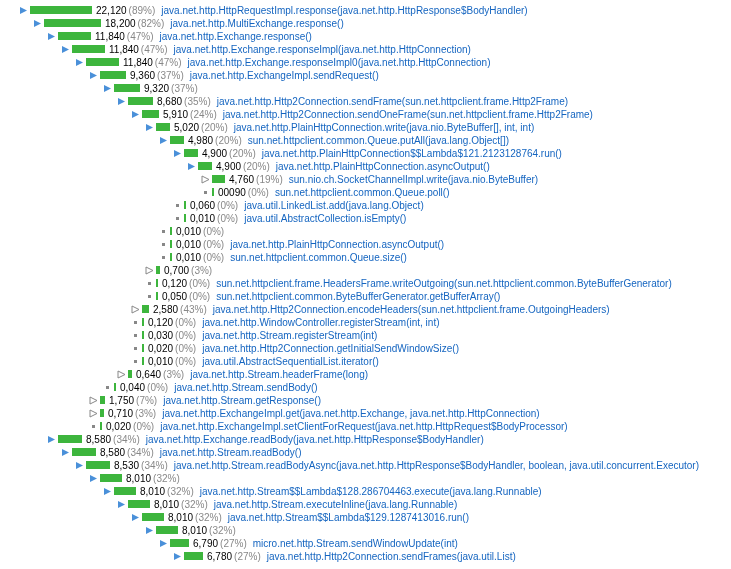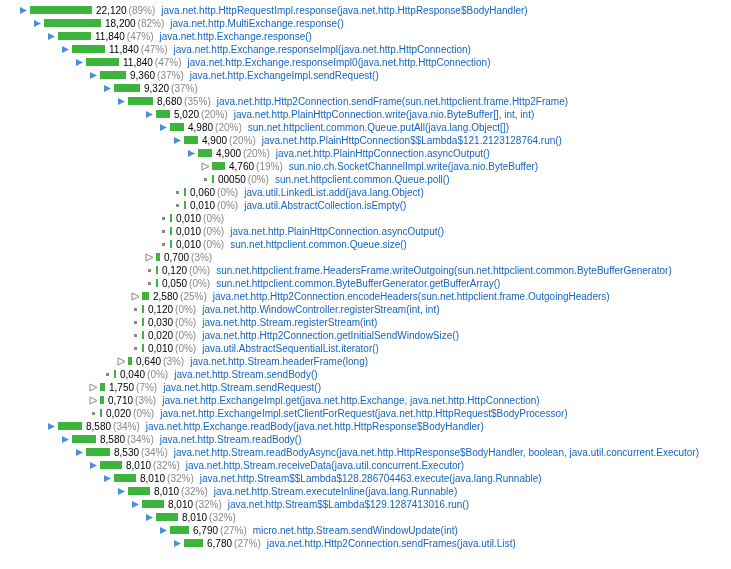--- a/index.html
+++ b/index.html
@@ -167,20 +167,34 @@
         </svg>
       </span>
       <span class="bar-wrap" style="width: 25px;">
         <span class="bar" style="width: 25px;"></span>
       </span>
       <span class="time">8,680</span>
       <span class="pct">(<span>35%</span>)</span>
       <span class="method">java.net.http.Http2Connection.sendFrame(sun.net.httpclient.frame.Http2Frame)</span>
     </div>
     <div class="row">
+      <span class="indent" style="width: 126px;"></span>
+      <span class="toggle">
+        <svg width="9" height="9">
+          <polygon points="1,1 8,4.5 1,8" fill="#4a90d9"></polygon>
+        </svg>
+      </span>
+      <span class="bar-wrap" style="width: 17px;">
+        <span class="bar" style="width: 17px;"></span>
+      </span>
+      <span class="time">5,910</span>
+      <span class="pct">(<span>24%</span>)</span>
+      <span class="method">java.net.http.Http2Connection.sendOneFrame(sun.net.httpclient.frame.Http2Frame)</span>
+    </div>
+    <div class="row">
       <span class="indent" style="width: 140px;"></span>
       <span class="toggle">
         <svg width="9" height="9">
           <polygon points="1,1 8,4.5 1,8" fill="#4a90d9"></polygon>
         </svg>
       </span>
       <span class="bar-wrap" style="width: 14px;">
         <span class="bar" style="width: 14px;"></span>
       </span>
       <span class="time">5,020</span>
@@ -246,21 +260,21 @@
     <div class="row">
       <span class="indent" style="width: 196px;"></span>
       <span class="toggle">
         <svg width="9" height="9">
           <rect x="3" y="3" width="3" height="3" fill="#888"></rect>
         </svg>
       </span>
       <span class="bar-wrap" style="width: 2px;">
         <span class="bar" style="width: 2px;"></span>
       </span>
-      <span class="time">00050</span>
+      <span class="time">00090</span>
       <span class="pct">(<span>0%</span>)</span>
       <span class="method">sun.net.httpclient.common.Queue.poll()</span>
     </div>
     <div class="row">
       <span class="indent" style="width: 168px;"></span>
       <span class="toggle">
         <svg width="9" height="9">
           <rect x="3" y="3" width="3" height="3" fill="#888"></rect>
         </svg>
       </span>
@@ -371,21 +385,21 @@
       <span class="indent" style="width: 126px;"></span>
       <span class="toggle">
         <svg width="9" height="9">
           <polygon points="1,1 8,4.5 1,8" fill="none" stroke="#888" stroke-width="1"></polygon>
         </svg>
       </span>
       <span class="bar-wrap" style="width: 7px;">
         <span class="bar" style="width: 7px;"></span>
       </span>
       <span class="time">2,580</span>
-      <span class="pct">(<span>25%</span>)</span>
+      <span class="pct">(<span>43%</span>)</span>
       <span class="method">java.net.http.Http2Connection.encodeHeaders(sun.net.httpclient.frame.OutgoingHeaders)</span>
     </div>
     <div class="row">
       <span class="indent" style="width: 126px;"></span>
       <span class="toggle">
         <svg width="9" height="9">
           <rect x="3" y="3" width="3" height="3" fill="#888"></rect>
         </svg>
       </span>
       <span class="bar-wrap" style="width: 2px;">
@@ -470,21 +484,21 @@
       <span class="toggle">
         <svg width="9" height="9">
           <polygon points="1,1 8,4.5 1,8" fill="none" stroke="#888" stroke-width="1"></polygon>
         </svg>
       </span>
       <span class="bar-wrap" style="width: 5px;">
         <span class="bar" style="width: 5px;"></span>
       </span>
       <span class="time">1,750</span>
       <span class="pct">(<span>7%</span>)</span>
-      <span class="method">java.net.http.Stream.sendRequest()</span>
+      <span class="method">java.net.http.Stream.getResponse()</span>
     </div>
     <div class="row">
       <span class="indent" style="width: 84px;"></span>
       <span class="toggle">
         <svg width="9" height="9">
           <polygon points="1,1 8,4.5 1,8" fill="none" stroke="#888" stroke-width="1"></polygon>
         </svg>
       </span>
       <span class="bar-wrap" style="width: 4px;">
         <span class="bar" style="width: 4px;"></span>
@@ -554,21 +568,20 @@
       <span class="toggle">
         <svg width="9" height="9">
           <polygon points="1,1 8,4.5 1,8" fill="#4a90d9"></polygon>
         </svg>
       </span>
       <span class="bar-wrap" style="width: 22px;">
         <span class="bar" style="width: 22px;"></span>
       </span>
       <span class="time">8,010</span>
       <span class="pct">(<span>32%</span>)</span>
-      <span class="method">java.net.http.Stream.receiveData(java.util.concurrent.Executor)</span>
     </div>
     <div class="row">
       <span class="indent" style="width: 98px;"></span>
       <span class="toggle">
         <svg width="9" height="9">
           <polygon points="1,1 8,4.5 1,8" fill="#4a90d9"></polygon>
         </svg>
       </span>
       <span class="bar-wrap" style="width: 22px;">
         <span class="bar" style="width: 22px;"></span>

